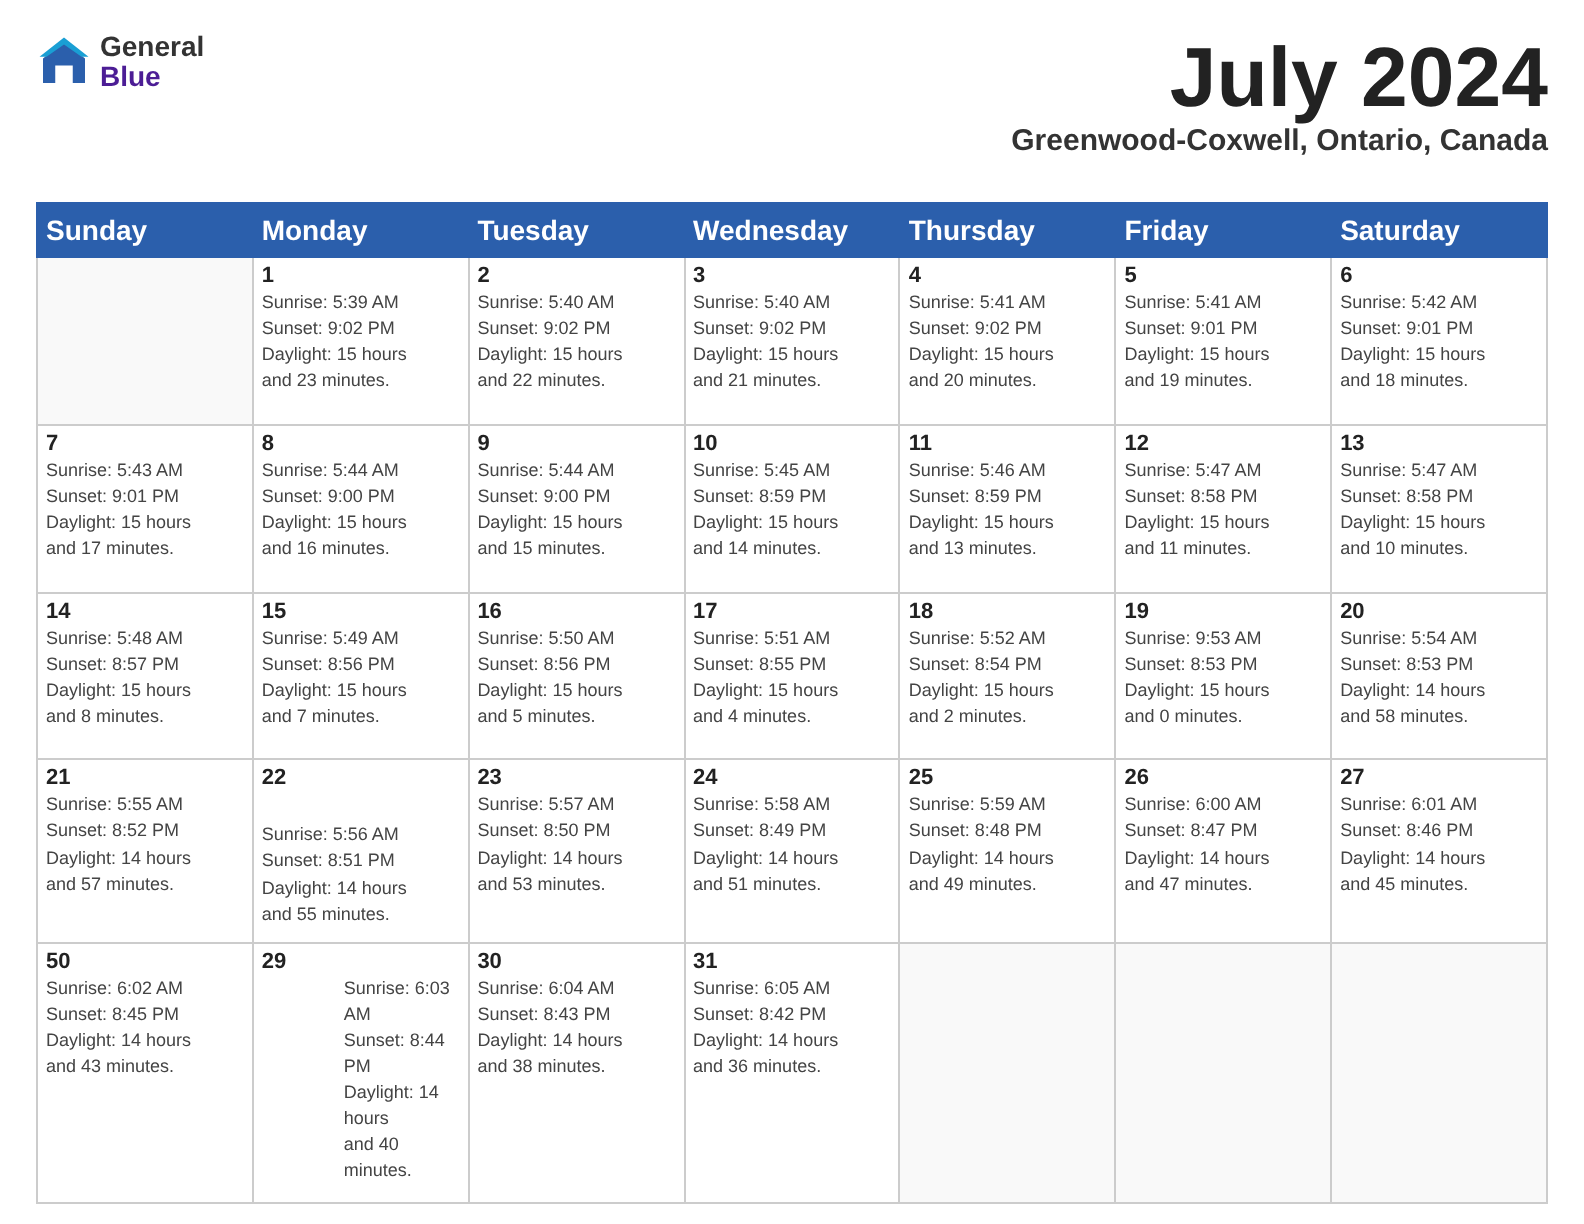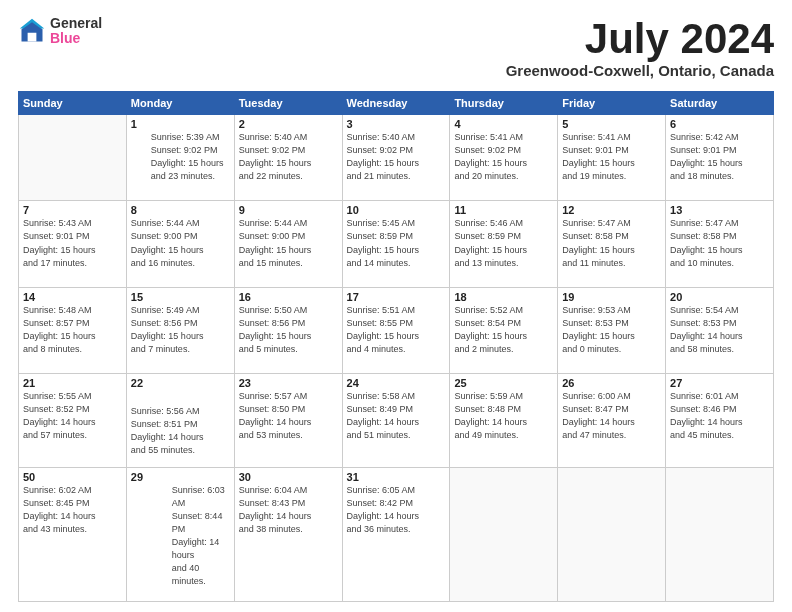--- a/index.html
+++ b/index.html
@@ -14,41 +14,41 @@
       width: 792px;
       height: 612px;
       padding: 16px 18px 10px 18px;
       display: flex;
       flex-direction: column;
     }
     .header {
       display: flex;
       align-items: flex-start;
       justify-content: space-between;
-      margin-bottom: 12px;
+      margin-bottom: 22px;
     }
     .logo {
       display: flex;
       align-items: center;
       gap: 4px;
     }
     .logo-text {
       display: flex;
       flex-direction: column;
       line-height: 1.1;
     }
     .logo-general {
       font-size: 14px;
       font-weight: bold;
       color: #333;
     }
     .logo-blue {
       font-size: 14px;
       font-weight: bold;
-      color: #ec4899;
+      color: #4c1d95;
     }
     .logo-icon {
       width: 28px;
       height: 28px;
     }
     .title-block {
       text-align: right;
     }
     .title-month {
       font-size: 42px;
@@ -64,21 +64,21 @@
     .calendar {
       flex: 1;
       border: 1px solid #ccc;
       border-collapse: collapse;
       width: 100%;
       table-layout: fixed;
     }
     .calendar thead tr th {
       background-color: #2b5fac;
       color: #fff;
-      font-size: 11px;
+      font-size: 14px;
       font-weight: bold;
       padding: 5px 4px;
       text-align: left;
       border: 1px solid #2b5fac;
     }
     .calendar tbody tr td {
       vertical-align: top;
       border: 1px solid #ccc;
       padding: 3px 4px;
       font-size: 9.5px;
@@ -133,21 +133,21 @@
           <th>Thursday</th>
           <th>Friday</th>
           <th>Saturday</th>
         </tr>
     </thead>
     <tbody id="calendar-body">
     <tr>
           <td class="empty-cell"></td>
           <td>
             <span class="day-num">1</span>
-            <div class="day-info" style="white-space: pre-line; margin-left: 20px;">Sunrise: 5:39 AM
+            <div class="day-info" style="white-space: pre-line;">Sunrise: 5:39 AM
 Sunset: 9:02 PM
 Daylight: 15 hours
 and 23 minutes.</div>
           </td>
           <td>
             <span class="day-num">2</span>
             <div class="day-info" style="white-space: pre-line;">Sunrise: 5:40 AM
 Sunset: 9:02 PM
 Daylight: 15 hours
 and 22 minutes.</div>

